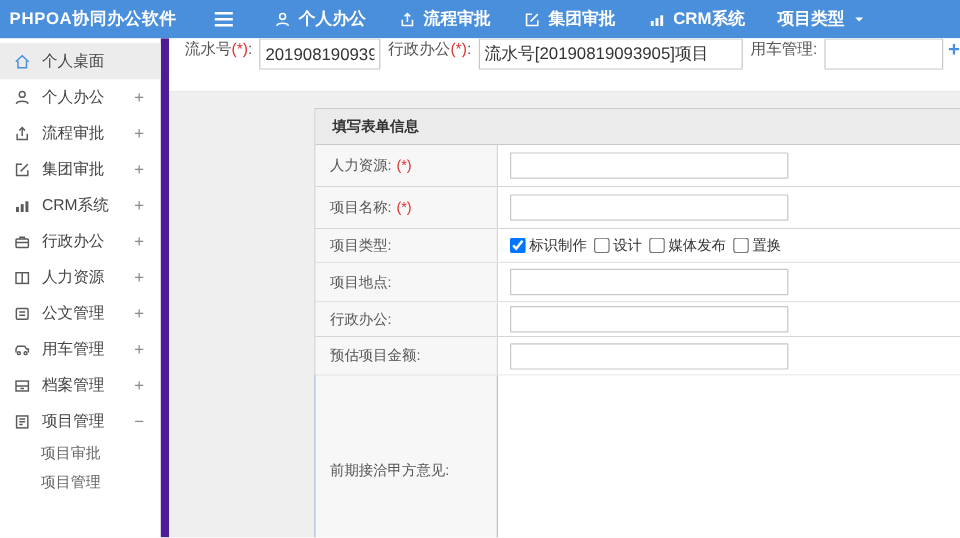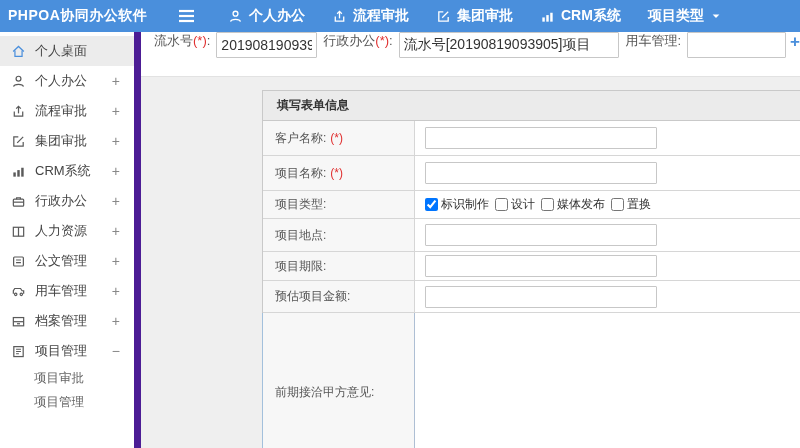--- a/index.html
+++ b/index.html
@@ -268,21 +268,21 @@
       <span class="tlabel">用车管理:</span>
       <input class="tinput pbind" type="text" value="" style="">
       <span class="add-btn">+</span>
     </div>
 
     <section class="panel">
       <div class="panel-header">填写表单信息</div>
 
       <div class="frow h35">
         <div class="fl">
-            <span>客户名称:</span>
+            <span>人力资源:</span>
             <span class="req">(*)</span>
           </div>
         <div class="fv">
             <input class="cinput" type="text" value="" style="">
           </div>
       </div>
 
       <div class="frow h35">
         <div class="fl">
             <span>项目名称:</span>
@@ -315,21 +315,21 @@
         <div class="fl">
             <span>项目地点:</span>
           </div>
         <div class="fv">
             <input class="cinput" type="text" value="" style="">
           </div>
       </div>
 
       <div class="frow h29">
         <div class="fl">
-            <span>项目期限:</span>
+            <span>行政办公:</span>
           </div>
         <div class="fv">
             <input class="cinput" type="text" value="" style="">
           </div>
       </div>
 
       <div class="frow h32">
         <div class="fl">
             <span>预估项目金额:</span>
           </div>

